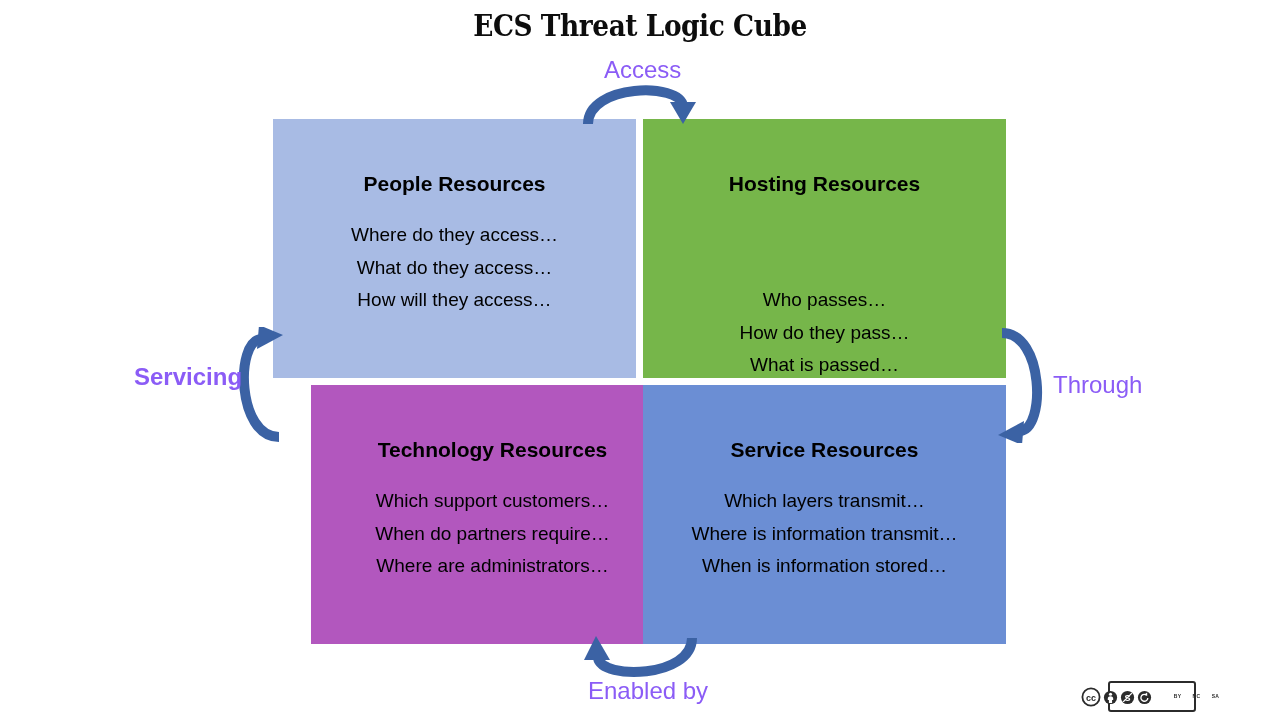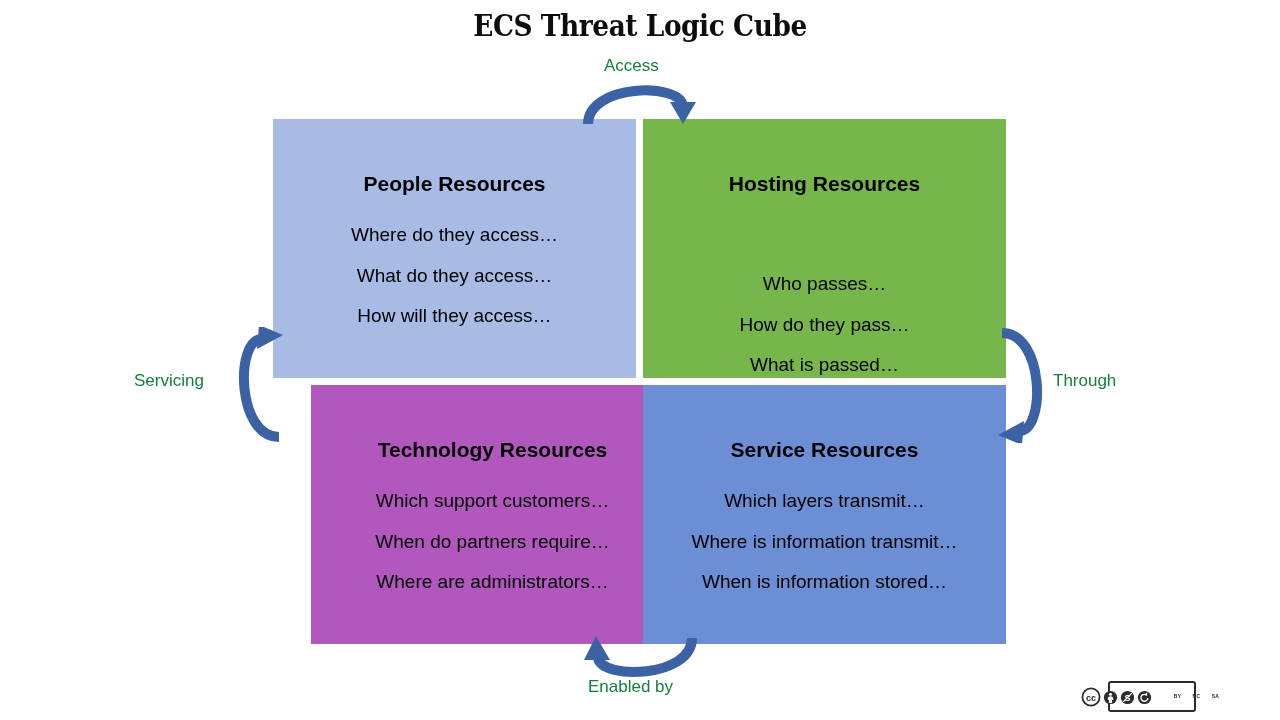--- a/index.html
+++ b/index.html
@@ -61,40 +61,40 @@
     font-size: 21px;
     font-weight: bold;
     margin-top: 53px;
     line-height: 1.1;
     color: #000000;
   }
   .quadrant-lines {
     margin-top: 27px;
     display: flex;
     flex-direction: column;
-    gap: 15px;
+    gap: 7px;
   }
   .quadrant-line {
     font-size: 19px;
     line-height: 1.35;
     color: #000000;
     white-space: nowrap;
   }
 
   
   .arrow-label {
     position: absolute;
-    font-size: 17px;
-    color: #15803d;
+    font-size: 24px;
+    color: #8b5cf6;
     white-space: nowrap;
   }
   #label-access    { left: 604px; top: 56px;  }
   #label-through   { left: 1053px; top: 371px; }
   #label-enabled   { left: 588px; top: 677px; }
-  #label-servicing { left: 134px; top: 371px; }
+  #label-servicing { left: 134px; top: 363px; font-weight: bold; }
 
   
   .arrow-svg {
     position: absolute;
     overflow: visible;
   }
   #arrow-access-wrap    { left: 580px; top: 78px;  width: 120px; height: 48px; }
   #arrow-through-wrap   { left: 998px; top: 327px; width: 52px;  height: 116px; }
   #arrow-enabled-wrap   { left: 580px; top: 636px; width: 120px; height: 48px; }
   #arrow-servicing-wrap { left: 231px; top: 327px; width: 52px;  height: 116px; }

